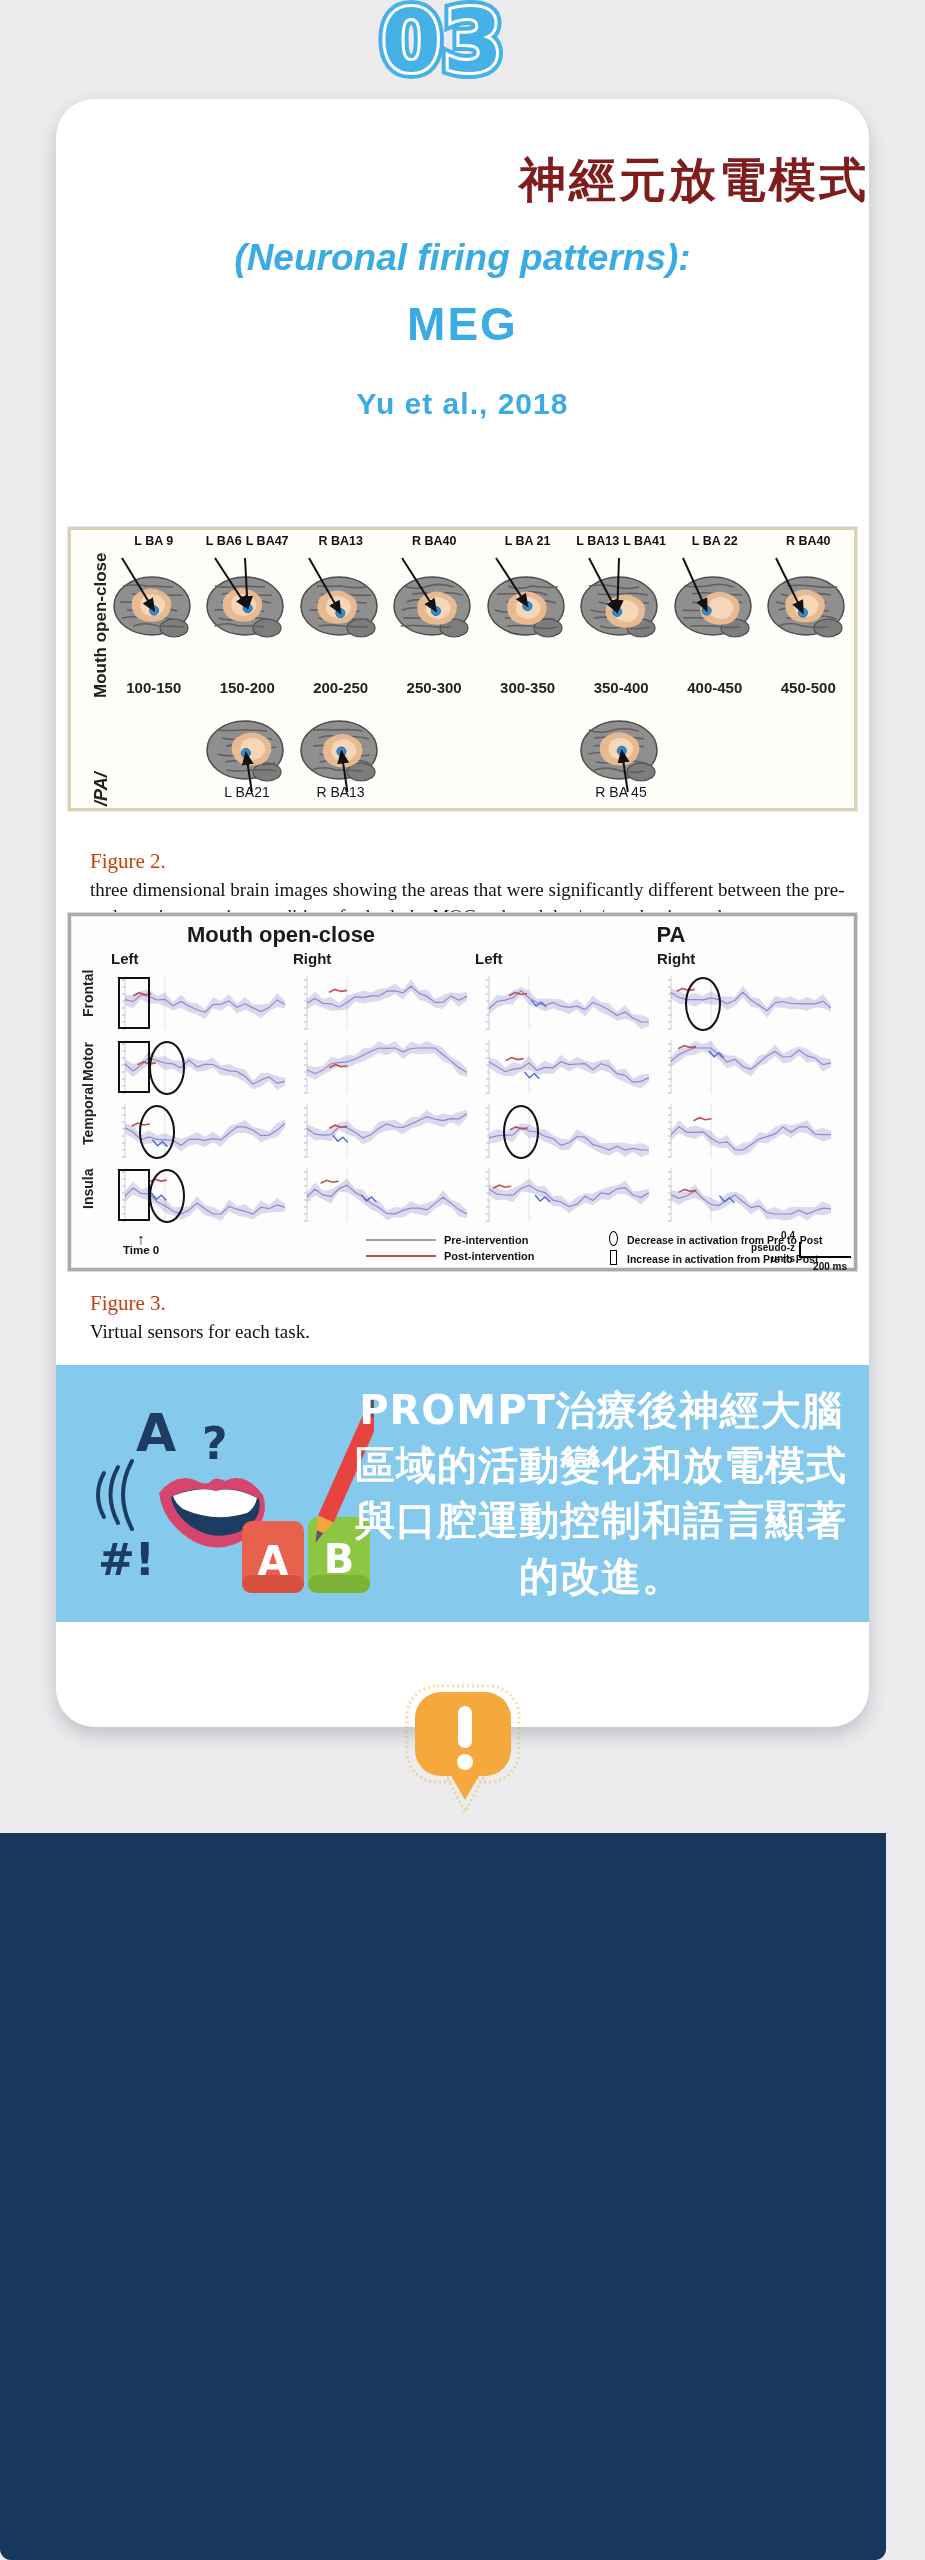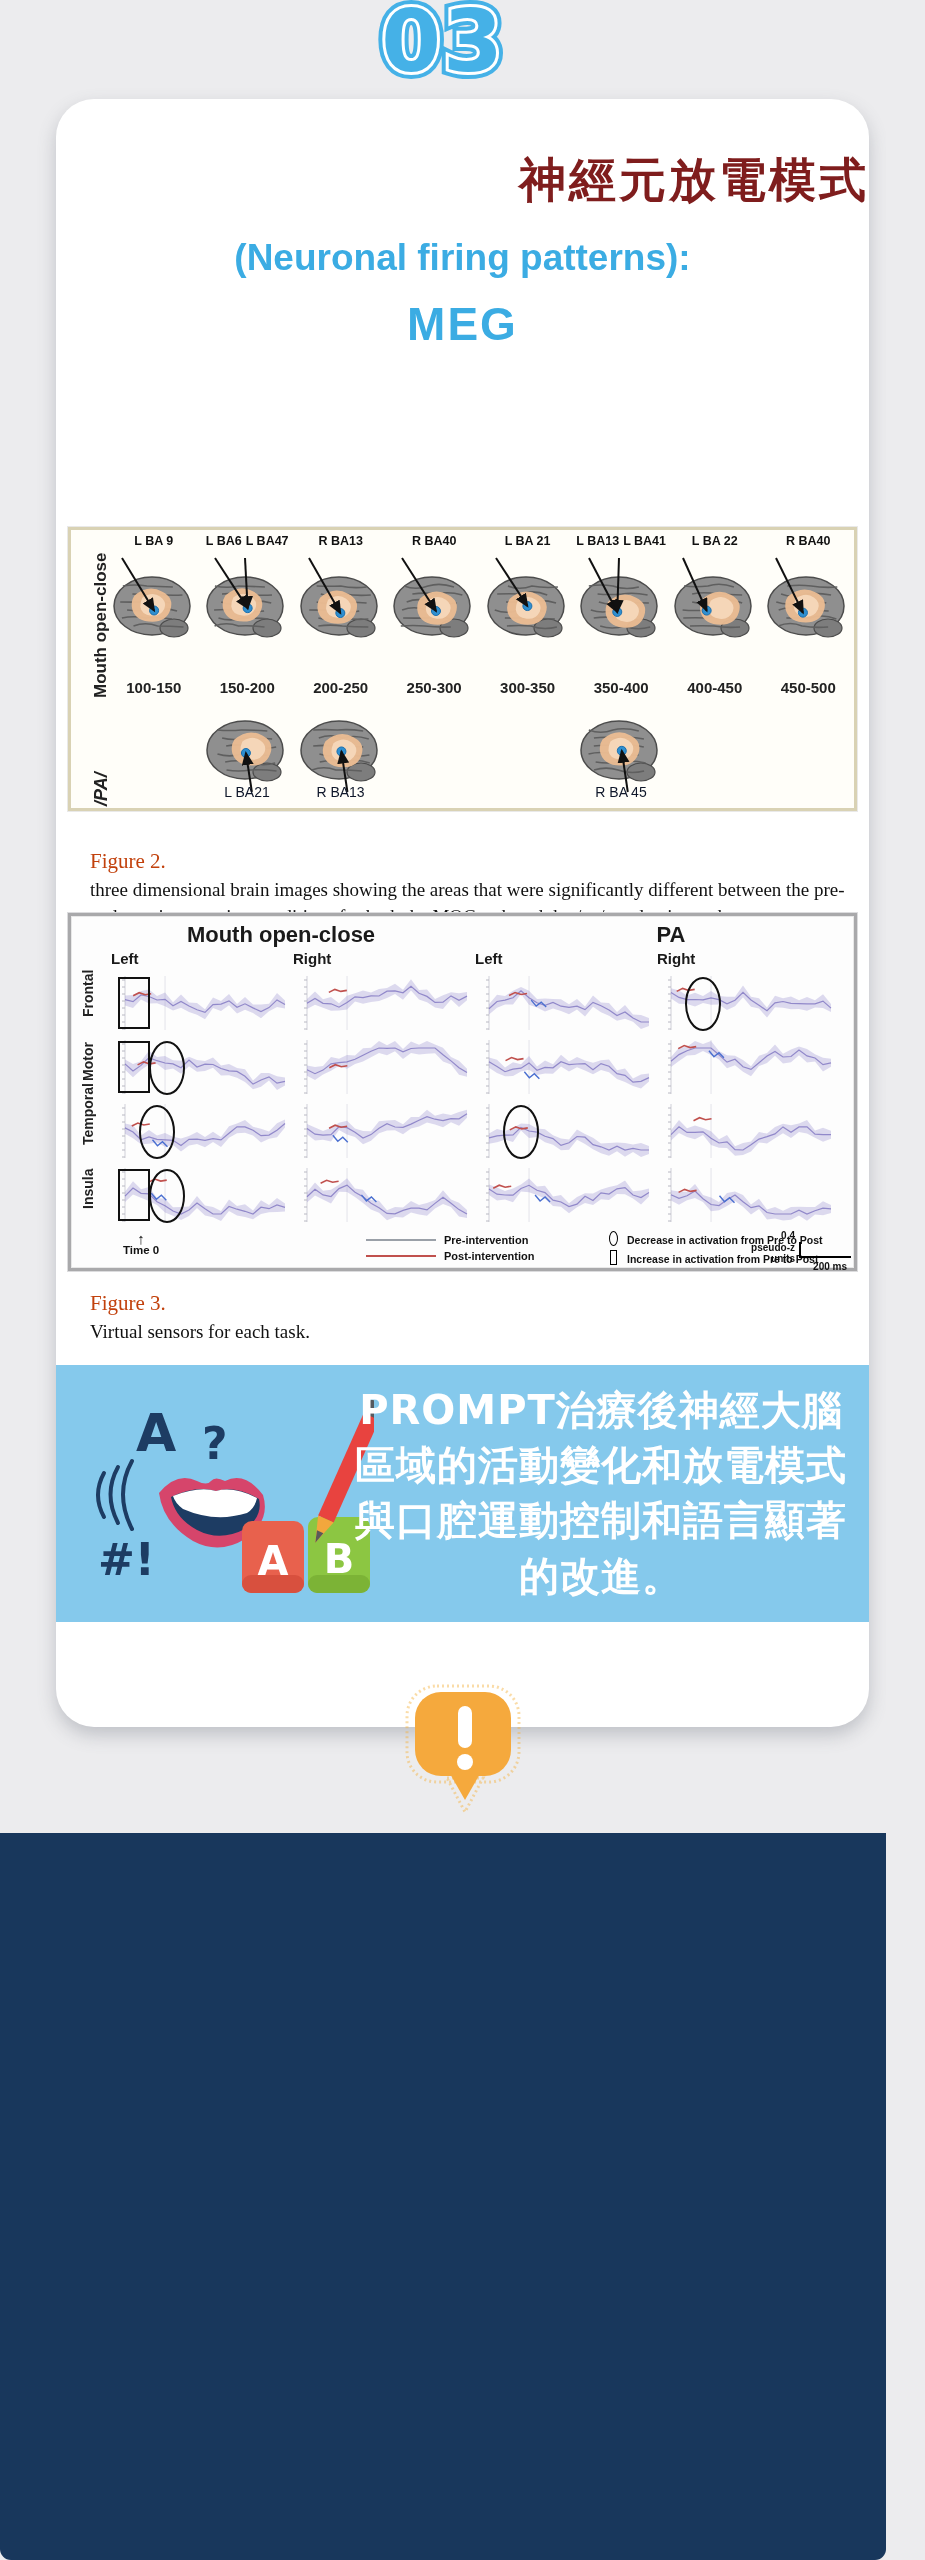--- a/index.html
+++ b/index.html
@@ -16,21 +16,21 @@
   .big-num .l3 { position:absolute; inset:0; z-index:3; color:#45b1e7; }
 
   
   .card { position:absolute; left:56px; top:99px; width:813px; height:1628px;
           background:#ffffff; border-radius:38px; box-shadow:0 8px 18px rgba(90,95,110,.30); }
 
   .title-zh { position:absolute; top:50px; width:100%; text-align:right;
               font-family:"DejaVu Sans", sans-serif; font-weight:bold; font-size:47px;
               color:#7f1d1d; letter-spacing:3px; }
   .title-en { position:absolute; top:138px; width:100%; text-align:center;
-              font-weight:bold; font-size:37px; color:#3bace3; letter-spacing:0px; }
+              font-weight:bold; font-size:37px; color:#3bace3; letter-spacing:0px;font-style:italic; }
   .title-meg { position:absolute; top:198px; width:100%; text-align:center;
                font-weight:bold; font-size:46px; color:#3bace3; letter-spacing:2px; }
   .title-cite { position:absolute; top:288px; width:100%; text-align:center;
                 font-weight:bold; font-size:30px; color:#3bace3; letter-spacing:1px; }
 
   
   .fig2 { position:absolute; left:12px; top:428px; width:789px; height:284px;
           background:#fffef9; border:3px solid #d9d2b4; box-shadow:0 0 0 1px #e9e9e9; }
   .fig2-vlabel1 { position:absolute; left:-4px; top:10px; width:34px; height:150px; }
   .fig2-vlabel1 span, .fig2-vlabel2 span { display:block; transform:rotate(-90deg) translate(-100%,0);
@@ -104,20 +104,21 @@
 
   <div class="big-num-wrap">
     <span class="big-num"><span class="l1">03</span><span class="l2">03</span><span class="l3">03</span></span>
   </div>
 
   <div class="card">
 
     <div class="title-zh">神經元放電模式</div>
     <div class="title-en">(Neuronal firing patterns):</div>
     <div class="title-meg">MEG</div>
+    <div class="title-cite">Yu et al., 2018</div>
 
     <div class="fig2">
       <div class="fig2-vlabel1">
         <span>Mouth open-close</span>
       </div>
       <div class="fig2-row1" id="fig2row1">
           <div class="f2col"><div class="f2labels"><span>L BA 9</span></div><svg width="88" height="96" viewBox="0 0 88 96">
               <defs>
                 <marker id="ah100" markerWidth="8" markerHeight="8" refX="6" refY="3" orient="auto">
         <path d="M0,0 L7,3 L0,6 z" fill="#111"></path>

